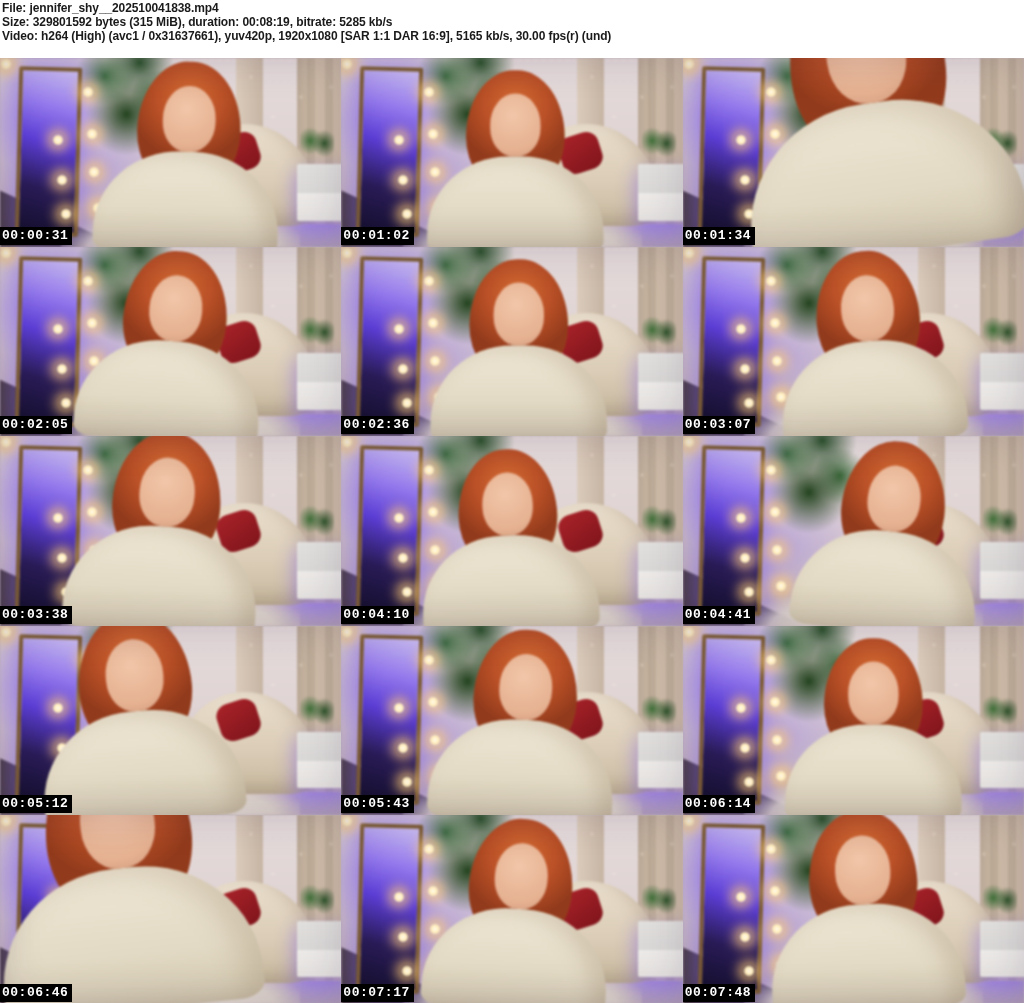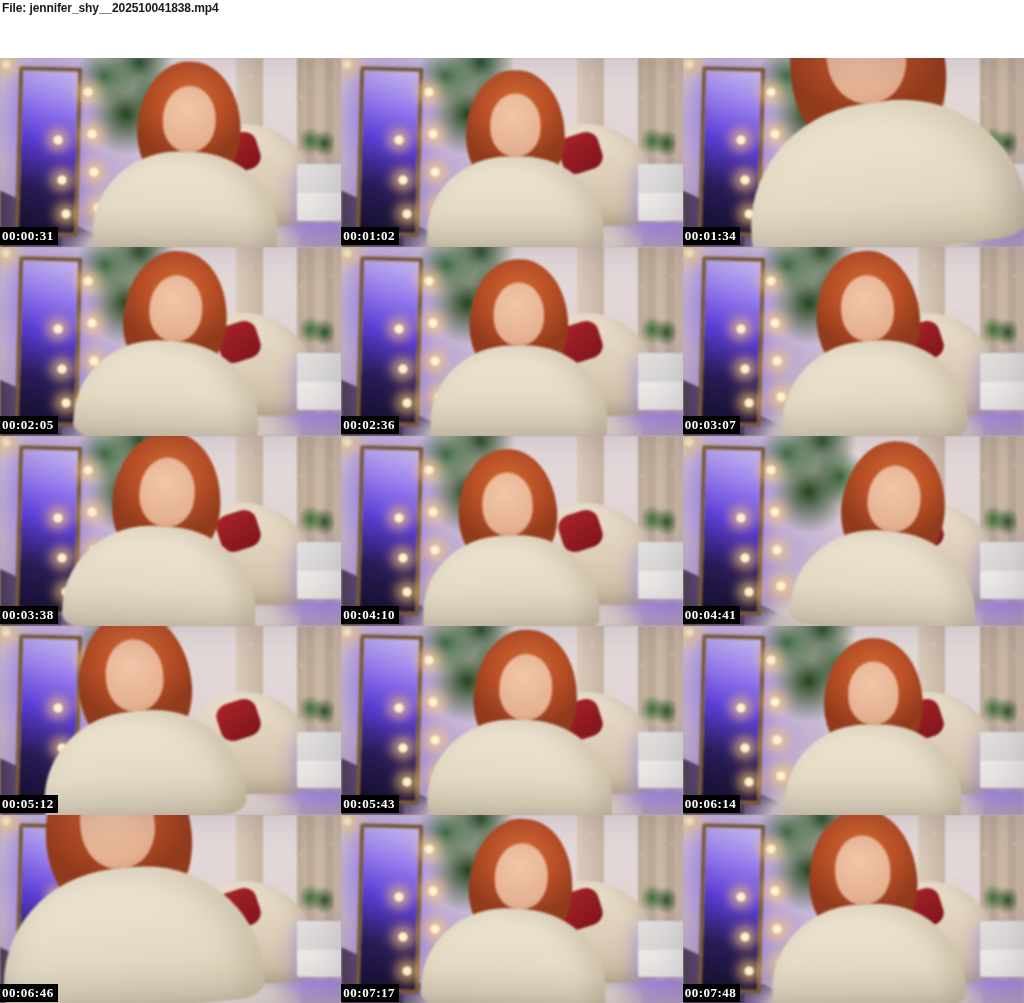--- a/index.html
+++ b/index.html
@@ -129,29 +129,31 @@
   .face{
     position:absolute;bottom:92px;left:50%;transform:translateX(-50%);
     width:48px;height:60px;
     background:radial-gradient(circle at 45% 35%, #f0c6ab 0%, #e3b193 70%, #cf9a7e 100%);
     border-radius:50% 50% 45% 45%;
   }
   .vignette{position:absolute;inset:0;box-shadow:inset 0 0 42px rgba(40,20,60,.18);pointer-events:none;}
   .tc{
     position:absolute;left:0;bottom:2px;
     background:var(--c-timestamp_bg,#000);color:var(--c-timestamp_fg,#fff);
-    font-family:Liberation Serif, serif;font-weight:bold;
+    font-family:Liberation Mono, monospace;font-weight:bold;
     font-size:13px;line-height:18px;padding:0 4px 0 2px;letter-spacing:.5px;
   }
 </style>
 </head>
 <body>
 
 <div class="header">
   <div>File: jennifer_shy__202510041838.mp4</div>
+  <div>Size: 329801592 bytes (315 MiB), duration: 00:08:19, bitrate: 5285 kb/s</div>
+  <div>Video: h264 (High) (avc1 / 0x31637661), yuv420p, 1920x1080 [SAR 1:1 DAR 16:9], 5165 kb/s, 30.00 fps(r) (und)</div>
 </div>
 
 <div class="grid">
     <div class="cell" style="--px: 54; --ps: 1.1; --pt: 2deg;">
     <div class="scene">
       <div class="wall"></div>
       <div class="curtain"></div>
       <div class="curtain-fold"></div>
       <span class="fairy"></span>
       <div class="plant"></div>

